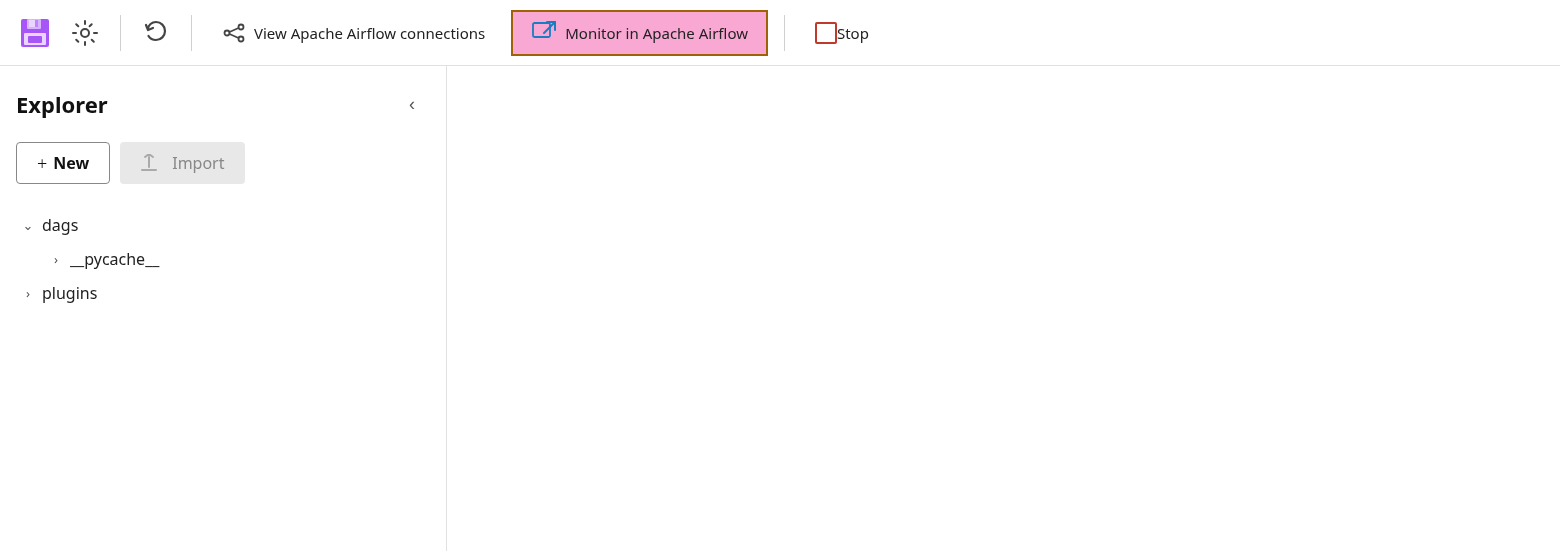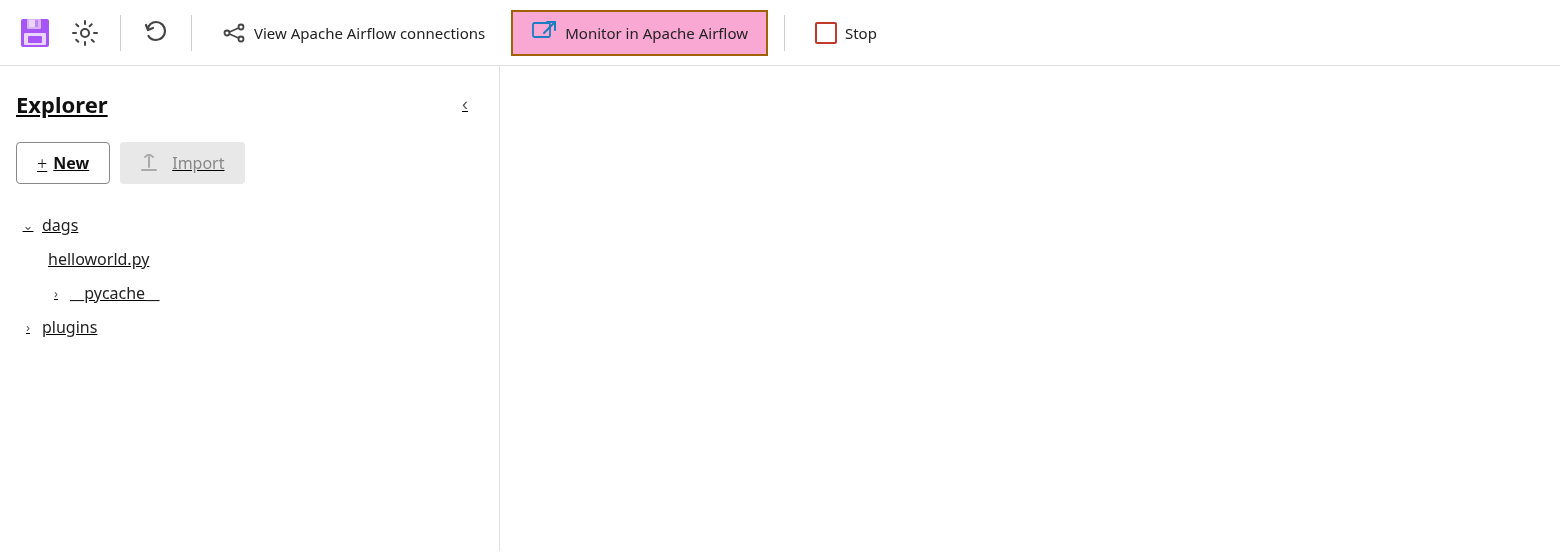--- a/index.html
+++ b/index.html
@@ -58,21 +58,21 @@
     .toolbar-action-btn.monitor-btn {
       border: 2px solid #a16207;
       border-radius: 0;
       background: #f9a8d4;
       margin: 0 4px;
     }
 
     .stop-btn {
       display: flex;
       align-items: center;
-      gap: 8px;
+      gap: 0;
       padding: 8px 18px;
       border: none;
       background: transparent;
       cursor: pointer;
       border-radius: 4px;
       font-size: 15px;
       color: #222;
       font-family: inherit;
     }
 
@@ -95,26 +95,25 @@
     }
 
     
     .main-area {
       display: flex;
       height: calc(555px - 70px);
     }
 
     
     .sidebar {
-      width: 500px;
+      width: 447px;
       border-right: 1.5px solid #e0e0e0;
       padding: 20px 16px;
       background: #ffffff;
       position: relative;
-      text-decoration: underline;
     }
 
     .sidebar-header {
       display: flex;
       align-items: center;
       justify-content: space-between;
       margin-bottom: 20px;
     }
 
     .explorer-title {
@@ -317,23 +316,20 @@
 
     <div class="file-tree">
 
       <div class="tree-item">
         <span class="chevron">⌄</span>
         <span>dags</span>
       </div>
 
       <div class="tree-item-children">
 
-        <div class="tree-item">
-          <span>helloworld.py</span>
-        </div>
 
         <div class="tree-item">
           <span class="chevron">›</span>
           <span>__pycache__</span>
         </div>
       </div>
 
       <div class="tree-item">
         <span class="chevron">›</span>
         <span>plugins</span>

